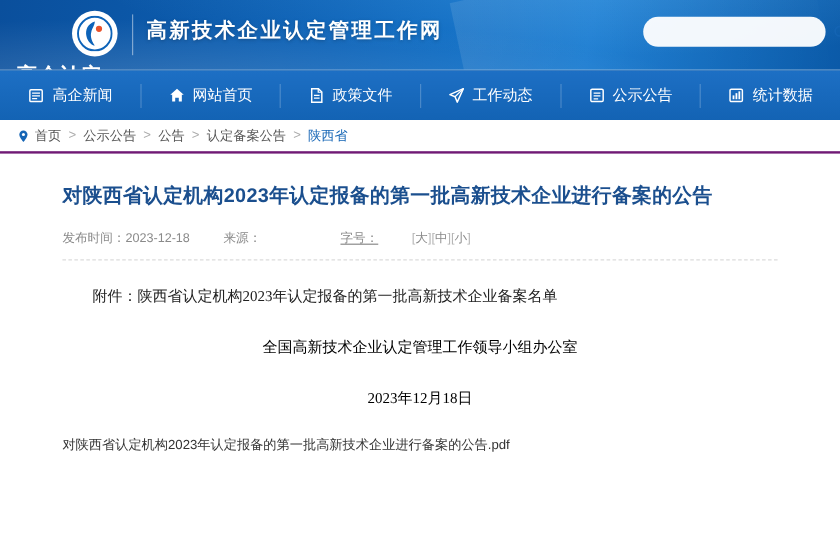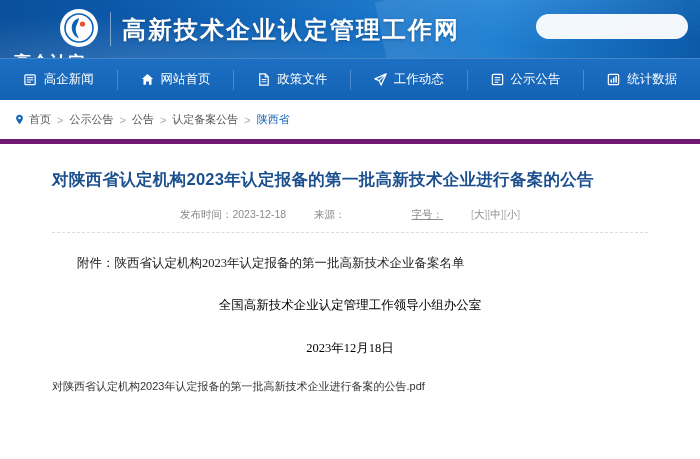--- a/index.html
+++ b/index.html
@@ -72,21 +72,21 @@
     position: absolute;
     left: 110px; top: 12px;
     width: 1px; height: 34px;
     background: rgba(255,255,255,0.45);
     z-index: 3;
   }
 
   .site-title {
     position: absolute;
     left: 122px; top: 14px;
-    font-size: 24px;
+    font-size: 17px;
     font-weight: bold;
     color: #ffffff;
     letter-spacing: 2px;
     text-shadow: 0 1px 3px rgba(0,0,0,0.25);
     z-index: 3;
     white-space: nowrap;
     font-family: Liberation Serif, serif;
   }
 
   .search-box {
@@ -140,22 +140,22 @@
     content: "";
     position: absolute;
     left: 0; top: 11px;
     width: 1px; height: 20px;
     background: rgba(255,255,255,0.22);
   }
   .nav-ico { width: 15px; height: 15px; flex: none; }
 
   
   .crumb-wrap {
-    height: 44px;
-    border-bottom: 5px solid #701a75;
+    height: 28px;
+    border-bottom: 2px solid #701a75;
     display: flex;
     align-items: center;
     padding: 0 14px;
     background: #fff;
   }
   .crumb {
     display: flex;
     align-items: center;
     font-size: 11px;
     color: #555;
@@ -175,21 +175,20 @@
     font-weight: bold;
     color: #1b4f8e;
     text-align: left;
     line-height: 1.6;
     letter-spacing: .3px;
   }
   .art-meta {
     margin-top: 16px;
     display: flex;
     align-items: center;
-    justify-content: center;
     gap: 28px;
     font-size: 10.5px;
     color: #8a8a8a;
   }
   .art-meta .fs-label { margin-left: 38px; text-decoration: underline; }
   .fs-links { color: #8a8a8a; }
   .fs-links span { cursor: pointer; }
   .fs-links .brk { color: #b5b5b5; }
 
   .art-rule {

